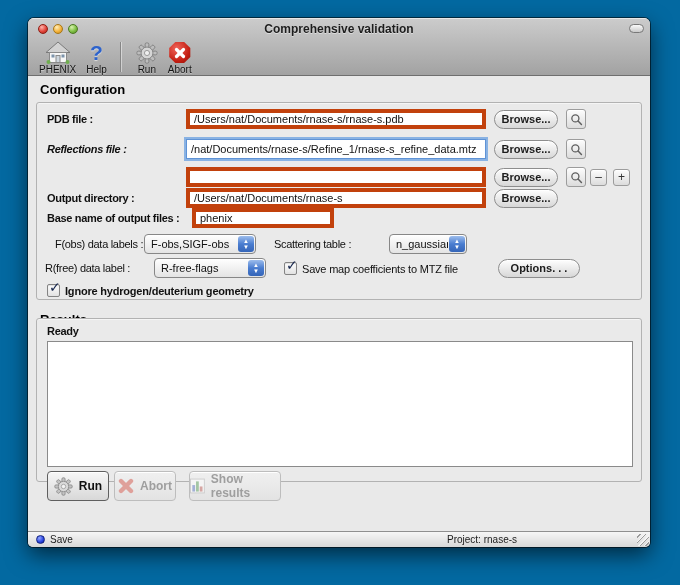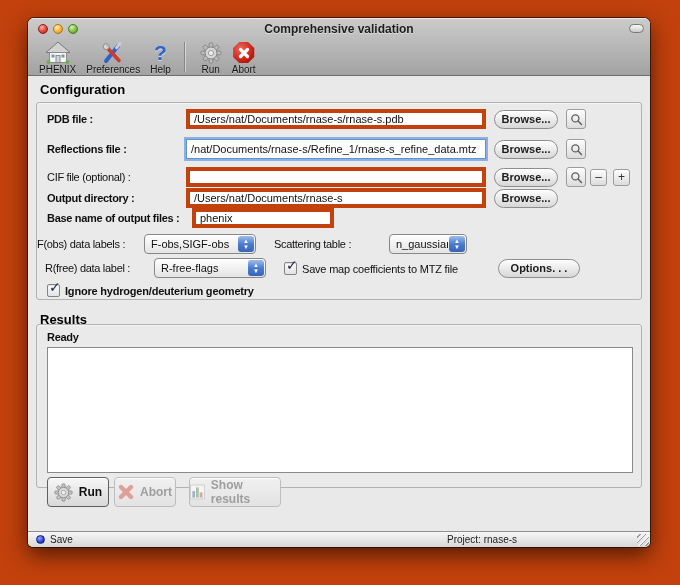--- a/index.html
+++ b/index.html
@@ -1,17 +1,17 @@
 <!DOCTYPE html>
 <html><head>
 <meta charset="utf-8">
 <style>
   html,body{margin:0;padding:0;background:#000;}
   *{box-sizing:border-box;}
-  .canvas{position:relative;width:680px;height:585px;background:#c2410c;overflow:hidden;
+  .canvas{position:relative;width:680px;height:585px;background:#0369a1;overflow:hidden;
           font-family:"Liberation Sans","DejaVu Sans",sans-serif;color:#111;}
   .window{position:absolute;left:28px;top:18px;width:622px;height:529px;
           background:#e9e9e9;border-radius:6px 6px 5px 5px;overflow:hidden;
           box-shadow:0 0 0 1px rgba(0,0,0,.55), 0 8px 22px rgba(0,0,0,.6);}
   
   .chrome{position:absolute;left:0;top:0;width:100%;height:58px;
           background:linear-gradient(#cccccc,#a2a2a2);
           border-bottom:1px solid #6f6f6f;
           box-shadow:inset 0 1px 0 rgba(255,255,255,.55);}
   .titlebar{position:absolute;left:0;top:0;width:100%;height:22px;}
@@ -117,32 +117,20 @@
               <rect x="11" y="14.5" width="4" height="7" fill="#cdd6de" stroke="#8a8a8a"></rect>
               <rect x="6.5" y="13.5" width="3" height="3" fill="#7d94ab"></rect>
               <rect x="16.5" y="13.5" width="3" height="3" fill="#7d94ab"></rect>
               <circle cx="3.5" cy="21" r="2" fill="#6fae4e"></circle>
               <circle cx="22.5" cy="21" r="2" fill="#6fae4e"></circle>
             </svg>
           </div>
           <div class="tb-label">PHENIX</div>
         </div>
 
-        <div class="tb-item">
-          <div class="tb-icon">
-            <svg width="24" height="23" viewBox="0 0 24 23">
-              <line x1="5" y1="20" x2="17" y2="5" stroke="#2f62c9" stroke-width="4" stroke-linecap="round"></line>
-              <line x1="15.5" y1="6.8" x2="19" y2="2.5" stroke="#c9ced4" stroke-width="3" stroke-linecap="round"></line>
-              <line x1="6" y1="6.5" x2="18" y2="19.5" stroke="#cc3b32" stroke-width="3.6" stroke-linecap="round"></line>
-              <circle cx="5.2" cy="5.6" r="3" fill="#d6d6d6" stroke="#8a8a8a"></circle>
-              <circle cx="6.8" cy="4.2" r="1.4" fill="#a9a9a9"></circle>
-            </svg>
-          </div>
-          <div class="tb-label">Preferences</div>
-        </div>
 
         <div class="tb-item">
           <div class="tb-icon">
             <span class="q-glyph">?</span>
           </div>
           <div class="tb-label">Help</div>
         </div>
 
         <div class="tb-sep"></div>
 
@@ -185,50 +173,49 @@
         <div class="rlbl b" style="left:10px;top:6px;">PDB file :</div>
         <input class="field" style="left: 149px; top: 6px; width: 300px;" value="/Users/nat/Documents/rnase-s/rnase-s.pdb">
         <div class="pill" style="left:457px;top:7px;width:64px;">Browse...</div>
         <div class="sqbtn" style="left:529px;top:6px;">
           <svg width="13" height="13" viewBox="0 0 14 14">
             <circle cx="5.8" cy="5.8" r="3.8" fill="none" stroke="#5e5e5e" stroke-width="1.4"></circle>
             <line x1="8.7" y1="8.7" x2="12.3" y2="12.3" stroke="#5e5e5e" stroke-width="1.6" stroke-linecap="round"></line>
           </svg>
         </div>
 
-        <div class="rlbl b" style="left:10px;top:36px;">Reflections file :</div>
+        <div class="rlbl b" style="left:10px;top:36px;font-style:italic;">Reflections file :</div>
         <input class="field focused" style="left: 149px; top: 36px; width: 300px;" value="/nat/Documents/rnase-s/Refine_1/rnase-s_refine_data.mtz">
         <div class="pill" style="left:457px;top:37px;width:64px;">Browse...</div>
         <div class="sqbtn" style="left:529px;top:36px;">
           <svg width="13" height="13" viewBox="0 0 14 14">
             <circle cx="5.8" cy="5.8" r="3.8" fill="none" stroke="#5e5e5e" stroke-width="1.4"></circle>
             <line x1="8.7" y1="8.7" x2="12.3" y2="12.3" stroke="#5e5e5e" stroke-width="1.6" stroke-linecap="round"></line>
           </svg>
         </div>
 
-        <div class="rlbl" style="left:10px;top:64px;">CIF file (optional) :</div>
         <input class="field" style="left: 149px; top: 64px; width: 300px;" value="">
         <div class="pill" style="left:457px;top:65px;width:64px;">Browse...</div>
         <div class="sqbtn" style="left:529px;top:64px;">
           <svg width="13" height="13" viewBox="0 0 14 14">
             <circle cx="5.8" cy="5.8" r="3.8" fill="none" stroke="#5e5e5e" stroke-width="1.4"></circle>
             <line x1="8.7" y1="8.7" x2="12.3" y2="12.3" stroke="#5e5e5e" stroke-width="1.6" stroke-linecap="round"></line>
           </svg>
         </div>
         <div class="sqbtn sm" style="left:553px;top:66px;">–</div>
         <div class="sqbtn sm" style="left:576px;top:66px;">+</div>
 
         <div class="rlbl b" style="left:10px;top:85px;">Output directory :</div>
         <input class="field" style="left: 149px; top: 85px; width: 300px;" value="/Users/nat/Documents/rnase-s">
         <div class="pill" style="left:457px;top:86px;width:64px;">Browse...</div>
 
         <div class="rlbl b" style="left:10px;top:105px;">Base name of output files :</div>
         <input class="field" style="left: 155px; top: 105px; width: 142px;" value="phenix">
 
-        <div class="rlbl" style="left:0;top:131px;">F(obs) data labels :</div>
+        <div class="rlbl" style="left:18px;top:131px;">F(obs) data labels :</div>
         <div class="popup" style="left:107px;top:131px;width:112px;">
           <span class="ptxt">F-obs,SIGF-obs</span>
           <span class="parrows">
             <span>▲</span>
               <span>▼</span>
           </span>
         </div>
         <div class="rlbl" style="left:237px;top:131px;">Scattering table :</div>
         <div class="popup" style="left:352px;top:131px;width:78px;">
           <span class="ptxt">n_gaussian</span>
@@ -257,21 +244,21 @@
         <div class="cbrow" style="left:10px;top:180px;">
           <div class="cb">
             <span class="ck">✓</span>
           </div>
           <span class="cblbl b">Ignore hydrogen/deuterium geometry</span>
         </div>
       </div>
 
       <div class="heading" style="left:12px;top:236px;">Results</div>
 
-      <div class="groupbox" style="top:248px;height:164px;">
+      <div class="groupbox" style="top:242px;height:164px;">
         <div class="rlbl b" style="left:10px;top:2px;">Ready</div>
 
         <div class="logarea"></div>
 
         <div class="bigbtn primary" style="left:10px;top:152px;width:62px;">
           <svg width="19" height="19" viewBox="0 0 24 24">
             <g transform="translate(12,12)" fill="#c4c4c4" stroke="#868686" stroke-width="1">
               <rect x="-2" y="-11" width="4" height="22" rx="1.5"></rect>
               <rect x="-2" y="-11" width="4" height="22" rx="1.5" transform="rotate(45)"></rect>
               <rect x="-2" y="-11" width="4" height="22" rx="1.5" transform="rotate(90)"></rect>

